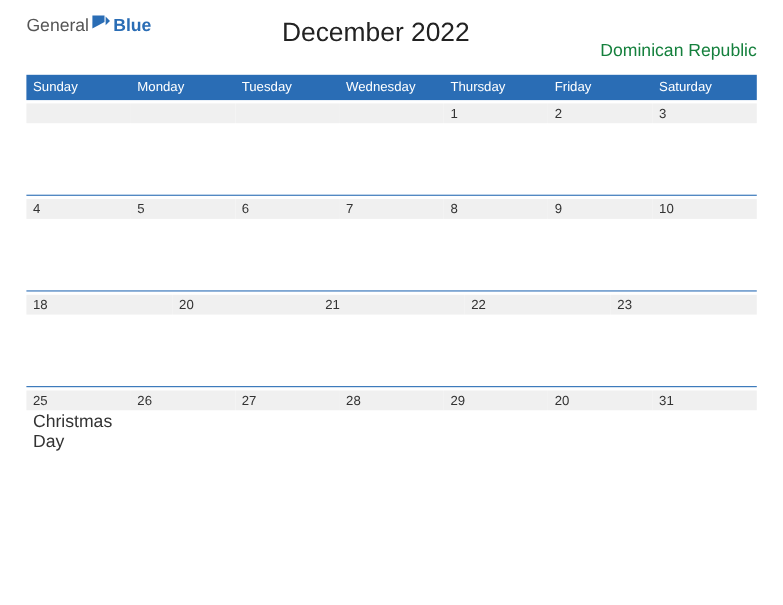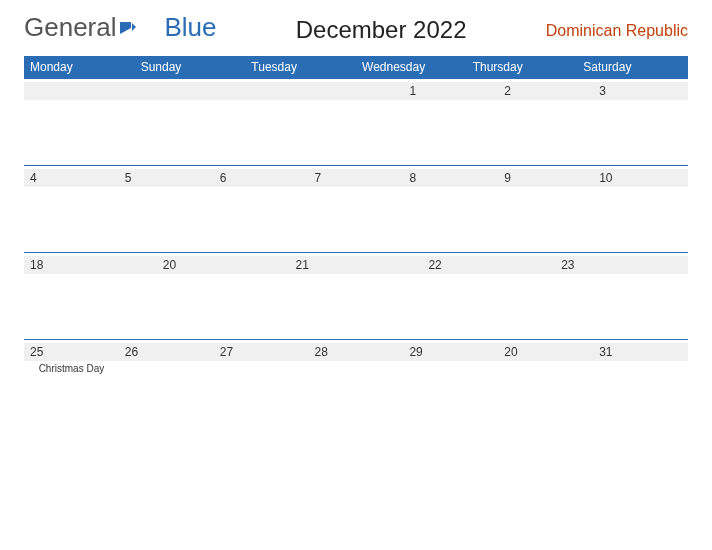--- a/index.html
+++ b/index.html
@@ -1,56 +1,57 @@
 <!DOCTYPE html>
 <html><head>
   <meta charset="utf-8">
   <style>
     * { margin: 0; padding: 0; box-sizing: border-box; }
     body { font-family: Arial, Helvetica, sans-serif; width: 712px; height: 550px; background: #fff; padding: 12px 24px; }
     .header { display: flex; align-items: flex-start; justify-content: space-between; margin-bottom: 12px; }
-    .logo { display: flex; align-items: baseline; font-size: 26px; }
+    .logo { display: flex; align-items: baseline; font-size: 16px; }
     .logo-general { color: #555; font-weight: 400; }
     .logo-icon { display: inline-block; margin: 0 2px; }
-    .logo-blue { color: #2a6db5; font-weight: 400; margin-left: 26px; }
+    .logo-blue { color: #2a6db5; font-weight: 700; }
     .title { font-size: 24px; color: #222; font-weight: 400; text-align: center; flex: 1; margin-top: 4px; }
-    .country { font-size: 16px; color: #c2410c; margin-top: 10px; }
+    .country { font-size: 16px; color: #15803d; margin-top: 26px; }
     .weekday-row { display: flex; background: #2a6db5; }
     .weekday { flex: 1; color: #fff; font-size: 12px; padding: 4px 6px; text-align: left; }
     .grid { display: flex; flex-direction: column; }
     .week { display: flex; border-top: 1px solid #2a6db5; }
     .cell { flex: 1; height: 86px; padding: 3px 6px; position: relative; }
     .date-strip { background: #f0f0f0; margin: 0 -6px; padding: 2px 6px; font-size: 12px; color: #333; height: 18px; line-height: 14px; }
     .date-strip.empty { color: transparent; }
-    .event { font-size: 10px; color: #333; margin-top: 2px; text-align: center; }
+    .event { font-size: 16px; color: #333; margin-top: 2px; }
   </style>
 </head>
 <body>
 
 <div class="header">
   <div class="logo">
     <span class="logo-general">General</span>
     <span class="logo-icon">
       <svg width="18" height="16" viewBox="0 0 18 16">
         <path d="M 1 2 L 12 2 L 12 8 L 1 14 Z" fill="#2a6db5"></path>
         <path d="M 13 3 L 17 7 L 13 11 Z" fill="#2a6db5"></path>
       </svg>
     </span>
     <span class="logo-blue">Blue</span>
   </div>
   <h1 class="title">December 2022</h1>
   <div class="country">Dominican Republic</div>
 </div>
 
 <div class="weekday-row">
+  <div class="weekday">Sunday</div>
   <div class="weekday">Monday</div>
-  <div class="weekday">Sunday</div>
   <div class="weekday">Tuesday</div>
   <div class="weekday">Wednesday</div>
   <div class="weekday">Thursday</div>
+  <div class="weekday">Friday</div>
   <div class="weekday">Saturday</div>
 </div>
 
 <div class="grid">
     <div class="week">
       <div class="cell">
         <div class="date-strip empty">.</div>
       </div>
       <div class="cell">
         <div class="date-strip empty">.</div>

